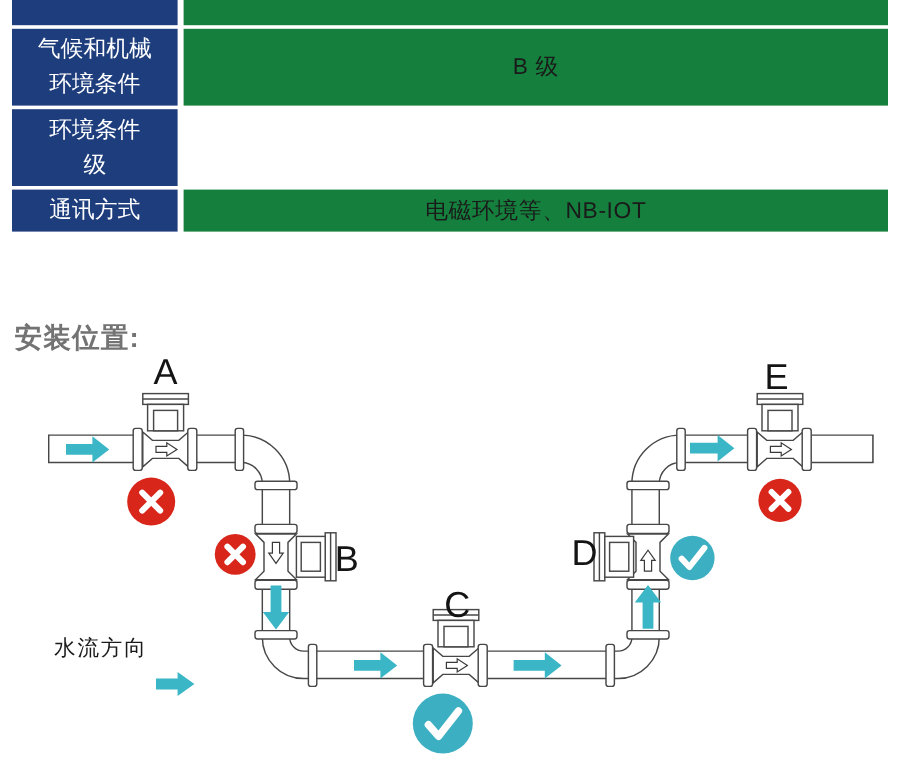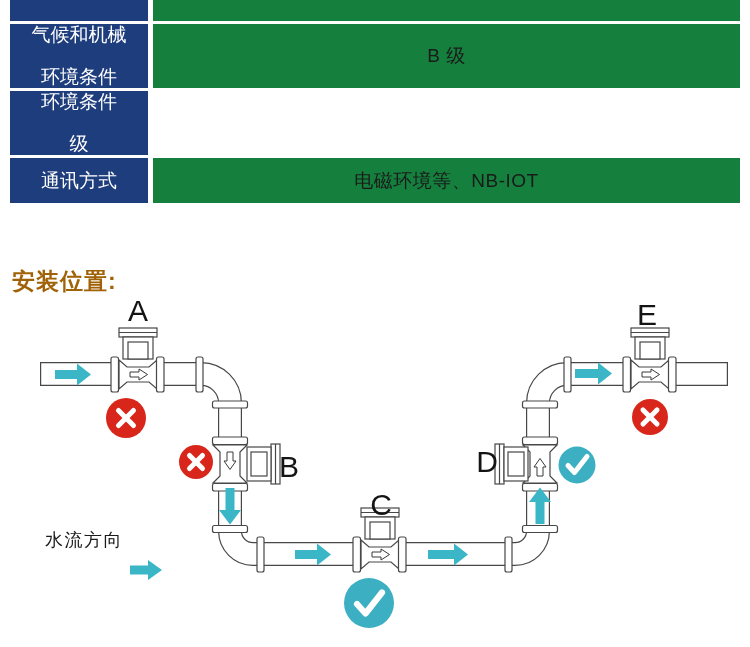--- a/index.html
+++ b/index.html
@@ -3,29 +3,29 @@
 <meta charset="utf-8">
 <style>
   html,body{margin:0;padding:0;background:#fff;}
   body{width:750px;height:647px;overflow:hidden;font-family:"Liberation Sans","DejaVu Sans",sans-serif;}
   #stage{position:relative;width:750px;height:647px;background:#fff;}
 
   
   .spec-table{position:absolute;left:10px;top:0;width:730px;display:flex;flex-direction:column;gap:3px;}
   .spec-row{display:flex;gap:5px;}
   .spec-row .th{width:138px;background:#1e3d7c;color:#fff;display:flex;align-items:center;justify-content:center;
-    text-align:center;font-size:19px;line-height:42px;white-space:pre-line;position:relative;}
+    text-align:center;font-size:19px;line-height:29px;white-space:pre-line;position:relative;}
   .spec-row .td{flex:1;background:#15803d;color:#1a1a1a;display:flex;align-items:center;justify-content:center;
     font-size:19px;letter-spacing:.5px;}
   .row-partial{height:21px;}
   .row-tall{height:64px;}
-  .row-short{height:45px;}
+  .row-short{height:35px;}
 
   
-  .install-title{position:absolute;left:12px;top:266px;font-size:23px;font-weight:bold;color:#a16207;letter-spacing:1px;text-align:right;}
+  .install-title{position:absolute;left:12px;top:266px;font-size:23px;font-weight:bold;color:#737373;letter-spacing:1px;text-align:right;}
   .mlabel{position:absolute;transform:translateX(-50%);font-size:30px;font-weight:500;color:#141414;line-height:1;}
   .flow-legend-text{position:absolute;left:45px;top:528px;font-size:18px;font-weight:500;color:#1a1a1a;letter-spacing:1.5px;}
   svg.diagram{position:absolute;left:0;top:247px;}
 
   
   .pipe-outer{fill:none;stroke:#474747;stroke-width:24;}
   .pipe-inner{fill:none;stroke:#fff;stroke-width:21.6;}
   .part{fill:#fff;stroke:#474747;stroke-width:1.2;}
   .eraser{fill:#fff;stroke:none;}
   .thin{stroke:#474747;stroke-width:1.2;fill:none;}

